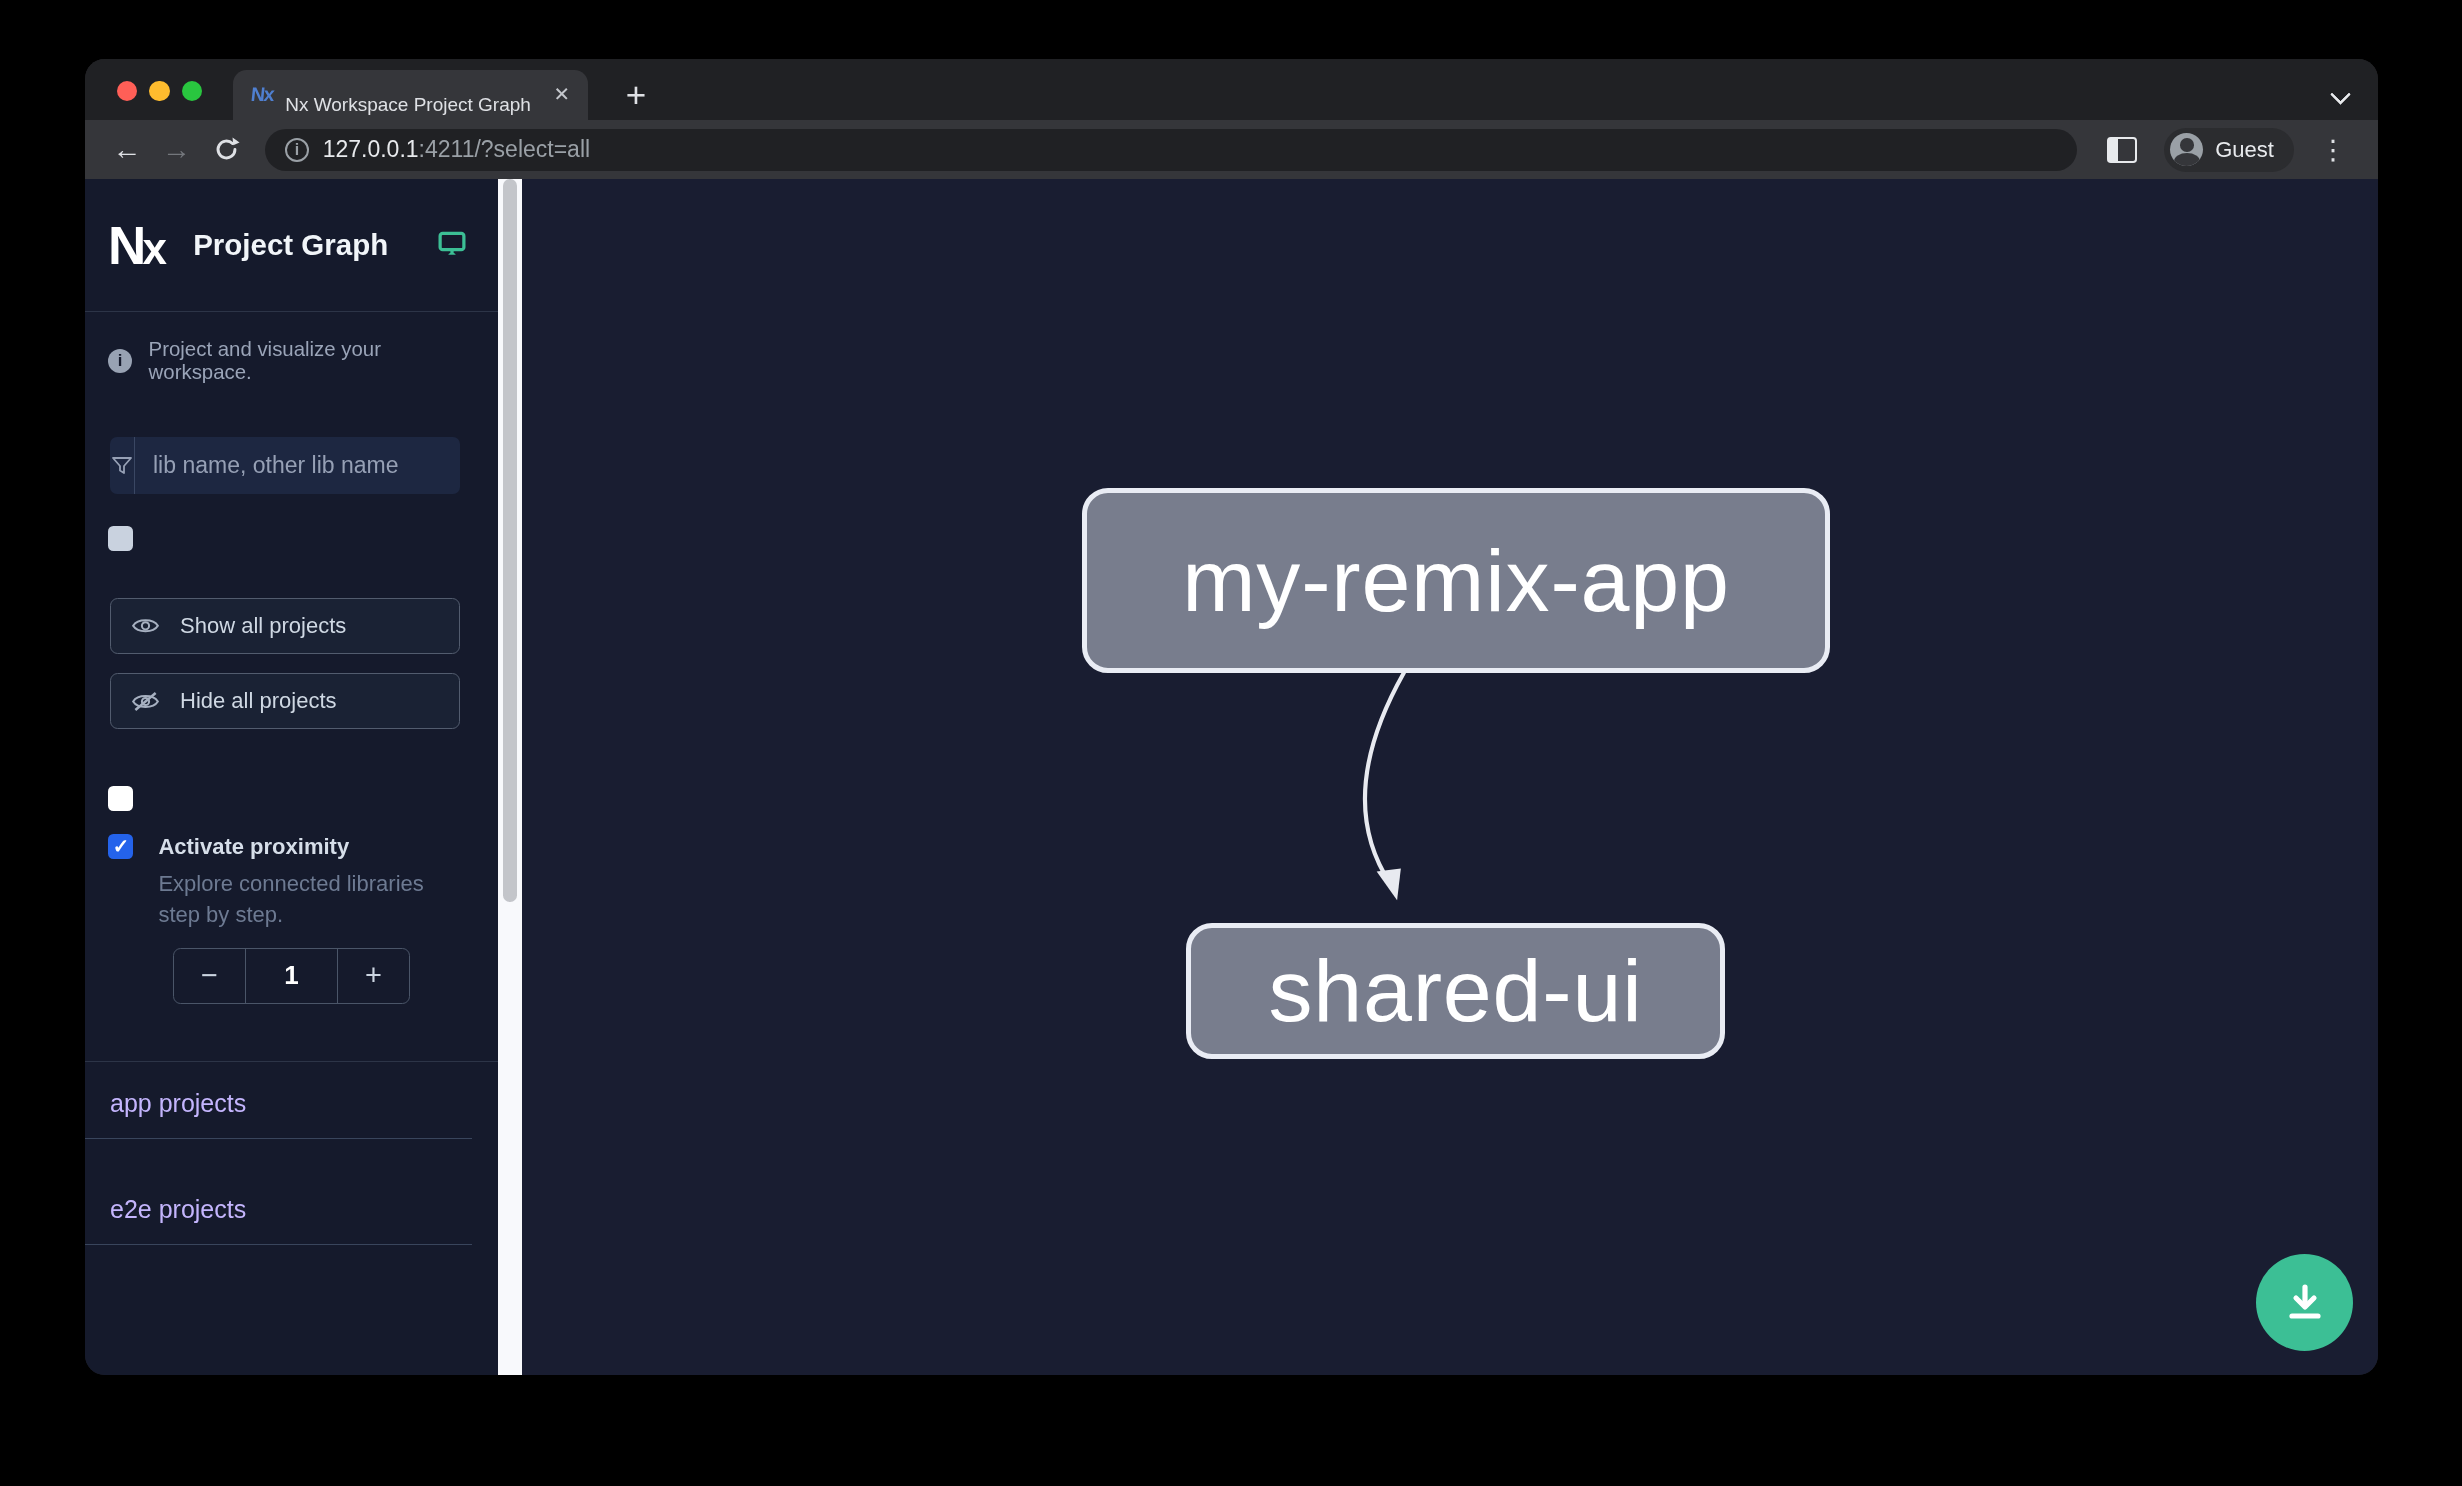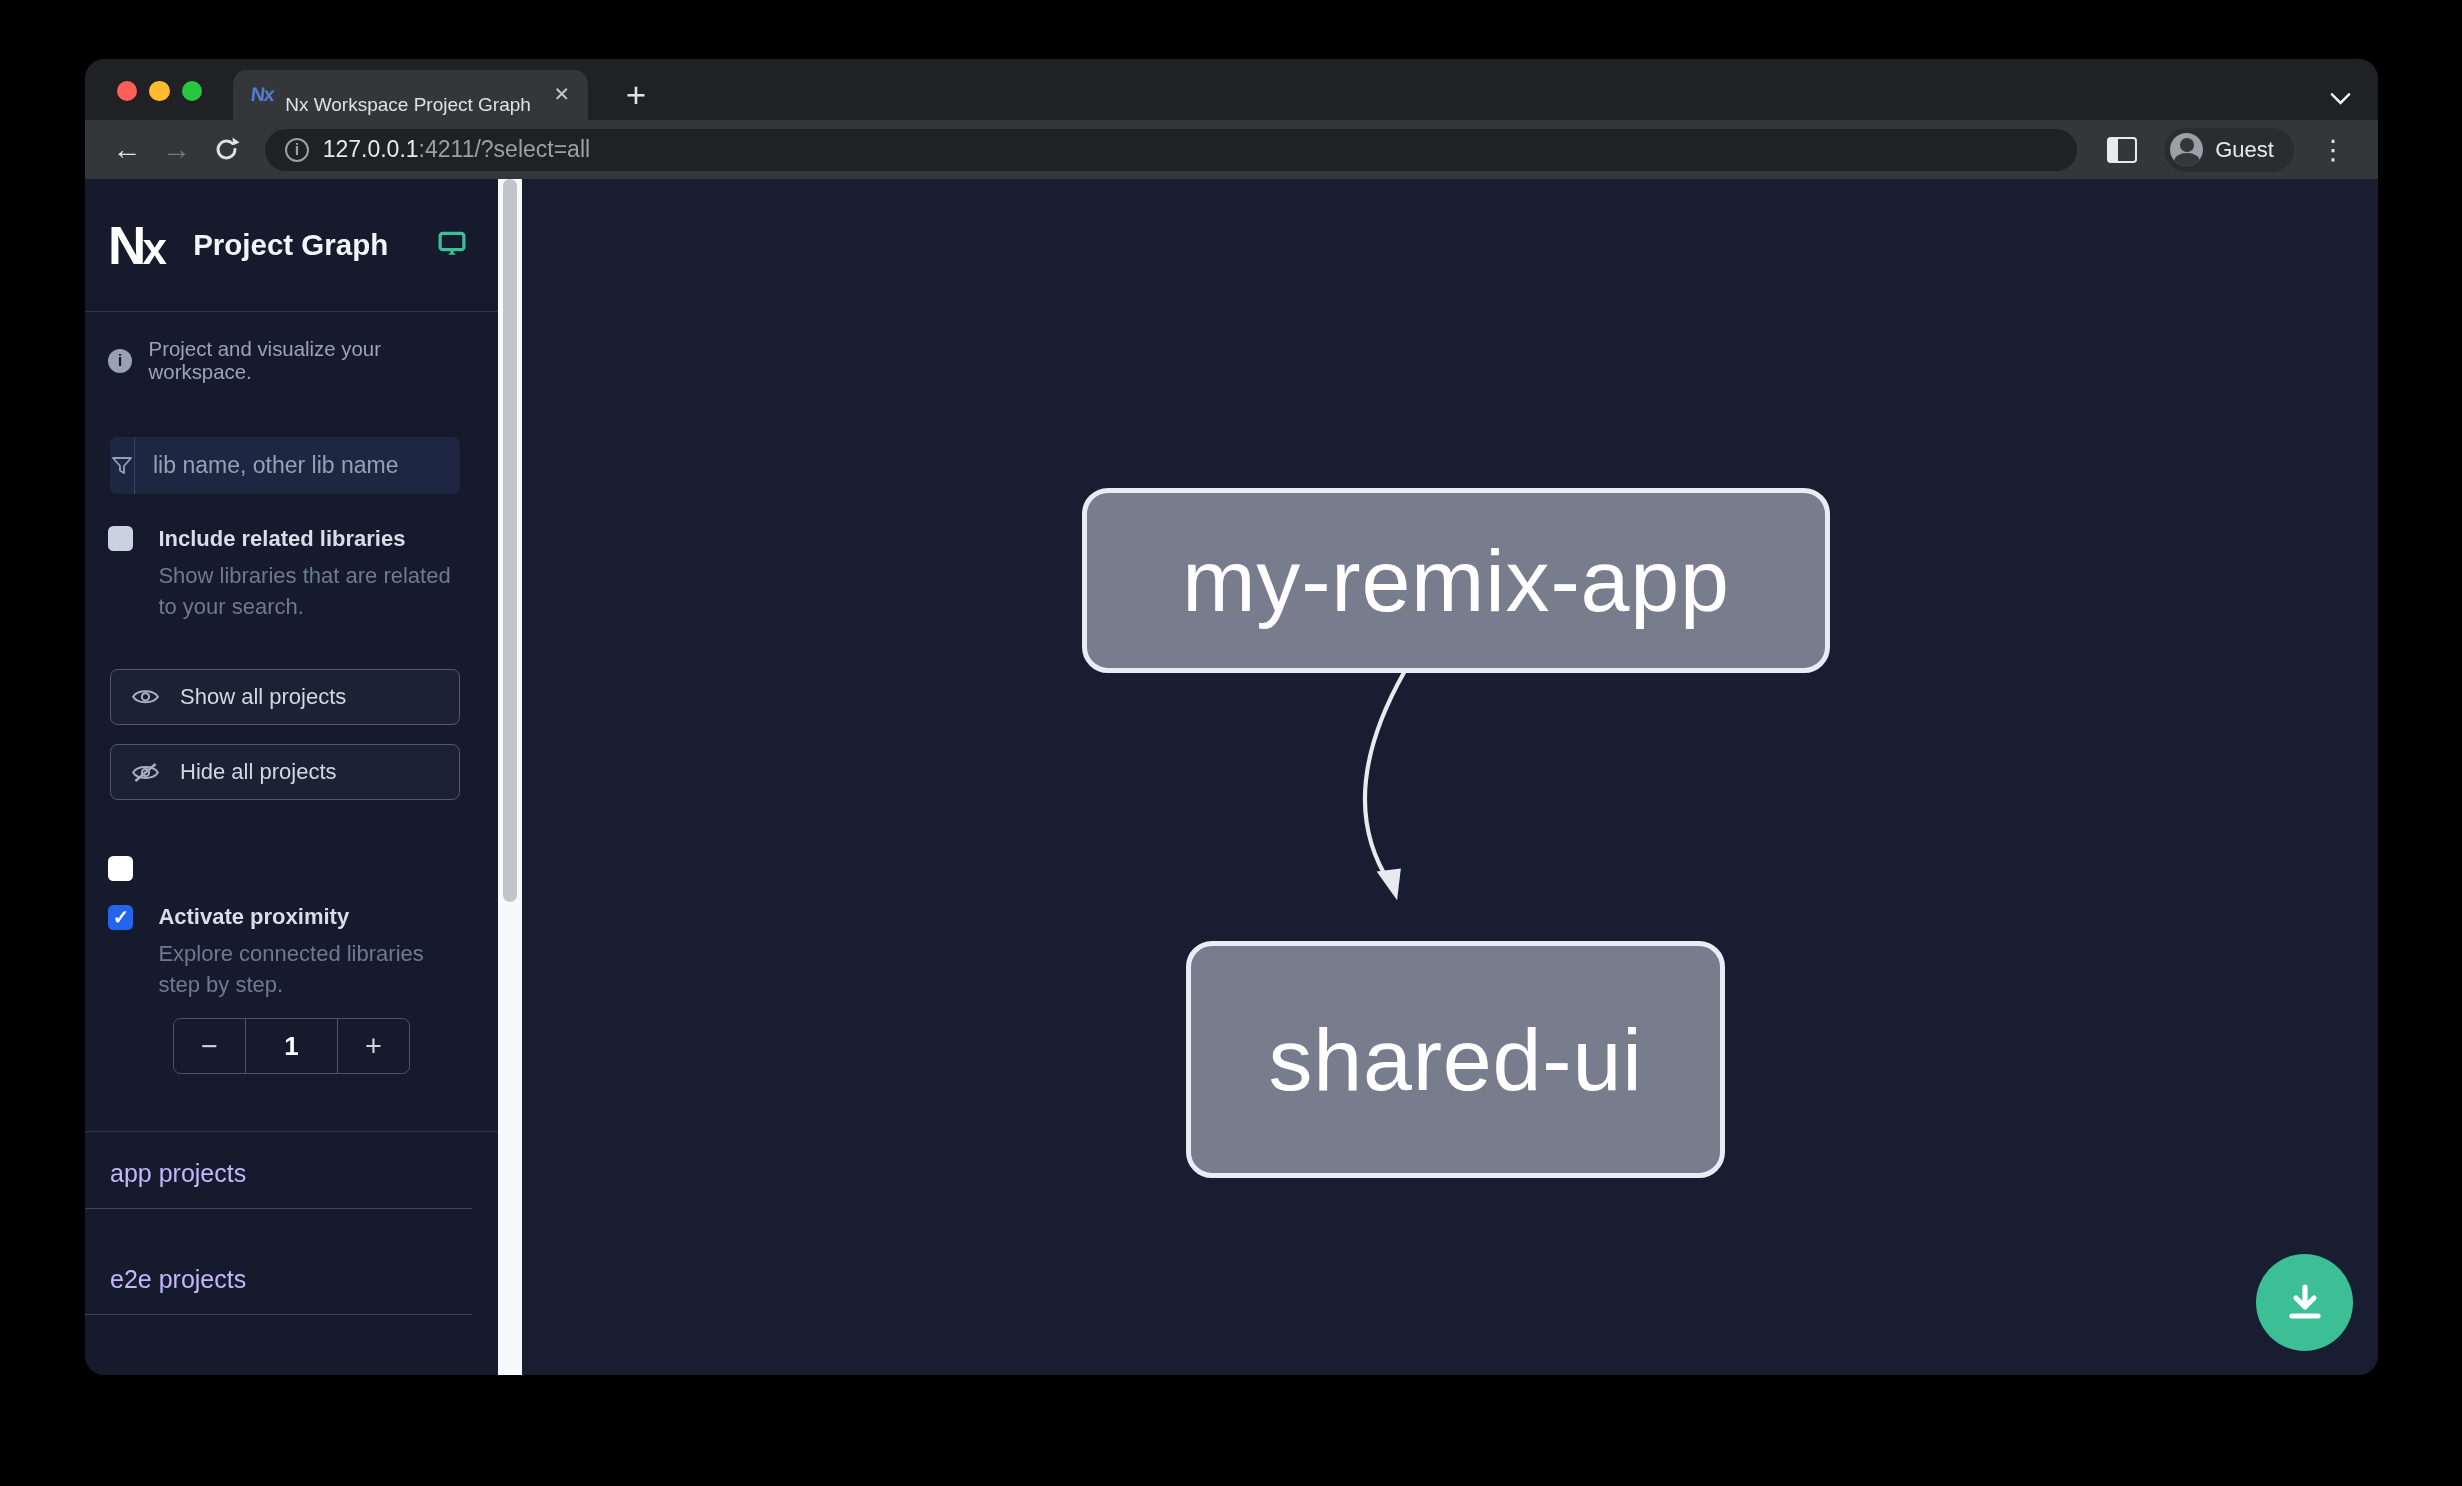--- a/index.html
+++ b/index.html
@@ -116,21 +116,21 @@
   .scrollthumb { position:absolute; left:5.3px; top:0; width:13.6px; height:723px;
                  background:#c3c5ca; border-radius:6.8px; }
 
   
   .canvas { flex:1; position:relative; background:#191d31; }
   .edge-svg { position:absolute; left:0; top:0; }
   .gnode { position:absolute; background:#787d8d; border:5.3px solid #e9ecf4; border-radius:26px;
            display:flex; align-items:center; justify-content:center;
            color:#fff; font-size:88px; font-weight:400; letter-spacing:0.8px; }
   .node-remix { left:560px; top:309px; width:748px; height:185px; }
-  .node-shared { left:664px; top:762px; width:539px; height:237px; }
+  .node-shared { left:664px; top:744px; width:539px; height:136px; }
   .fab { position:absolute; left:1734px; top:1075px; width:97px; height:97px;
          border-radius:50%; background:#3cbf95; display:flex; align-items:center;
          justify-content:center; }
 </style>
 </head>
 <body>
 
 <div class="window">
 
   <div class="tabstrip">
@@ -196,24 +196,20 @@
         <span class="icell">
           <svg width="24" height="24" viewBox="0 0 24 24" fill="none">
             <path d="M3 4 h18 l-7 8 v7 l-4 -2.5 v-4.5 z" stroke="#96a0b5" stroke-width="1.8" stroke-linejoin="round"></path>
           </svg>
         </span>
         <input type="text" placeholder="lib name, other lib name" style="">
       </div>
 
       <div class="chk-row row-include">
         <span class="chk-box chk-gray"></span>
-        <div>
-          <div class="chk-label">Include related libraries</div>
-          <div class="chk-desc">Show libraries that are related to your search.</div>
-        </div>
       </div>
 
       <button class="side-btn btn-show">
         <svg width="27" height="19.7" viewBox="0 0 24 16" fill="none">
           <path d="M1 8 C5 1.5 19 1.5 23 8 C19 14.5 5 14.5 1 8 z" stroke="#a6b0c0" stroke-width="1.8"></path>
           <circle cx="12" cy="8" r="3.2" stroke="#a6b0c0" stroke-width="1.8"></circle>
         </svg>
         <span>Show all projects</span>
       </button>
 

